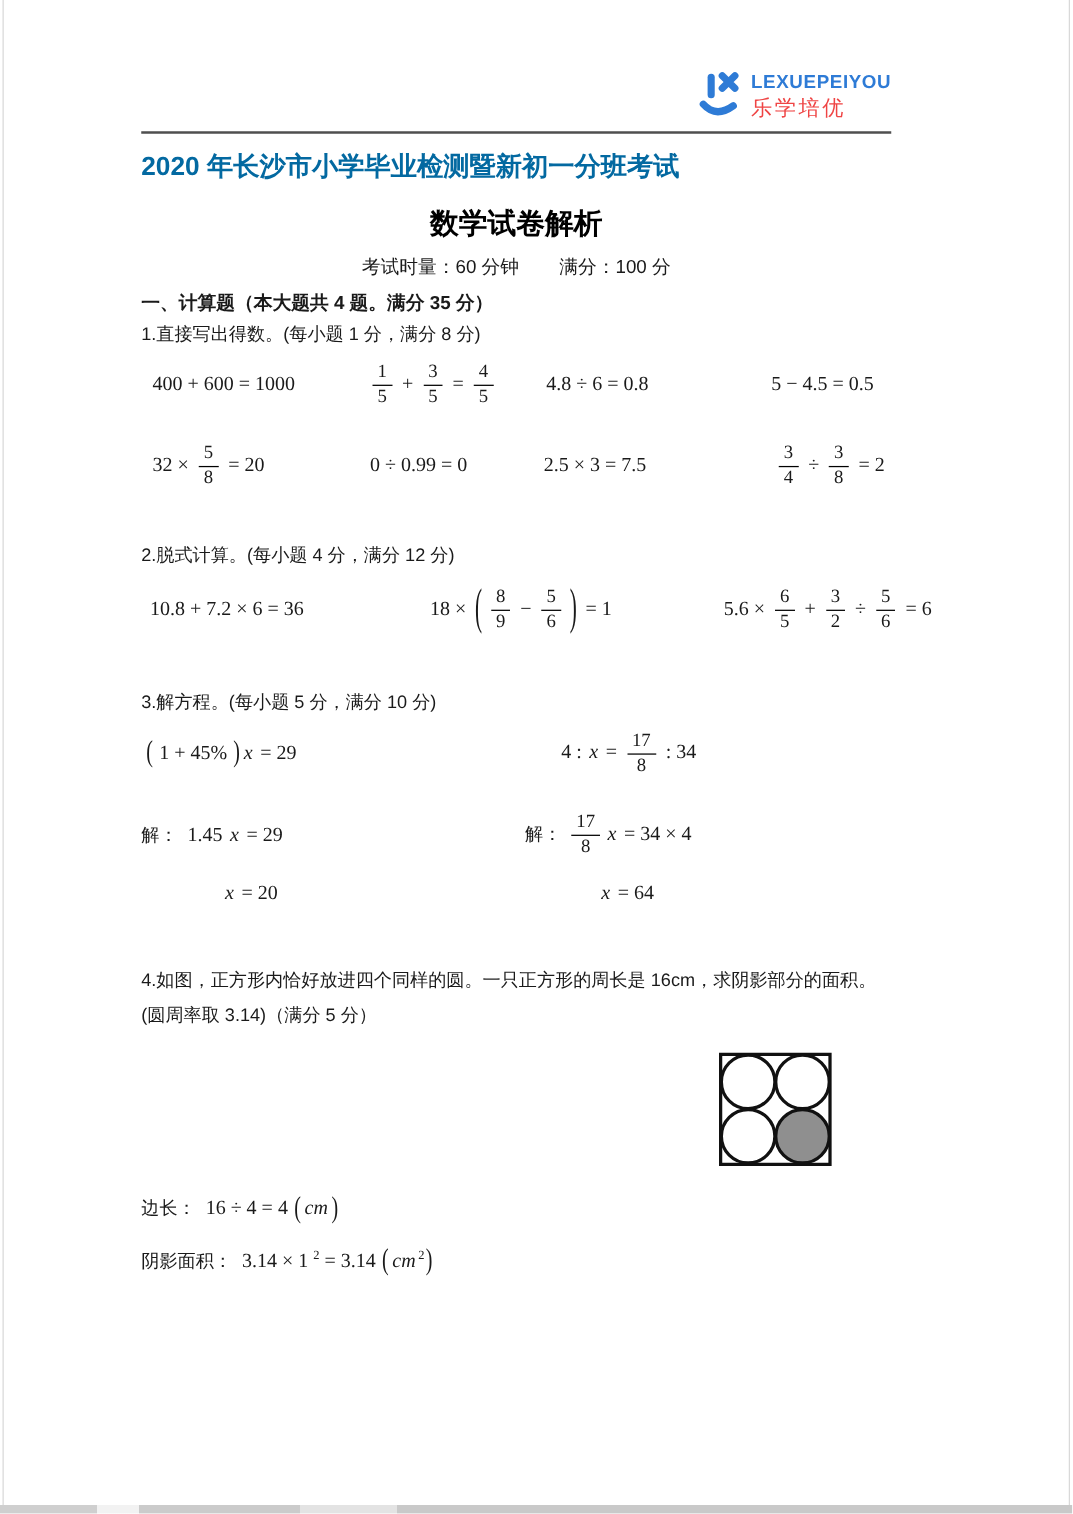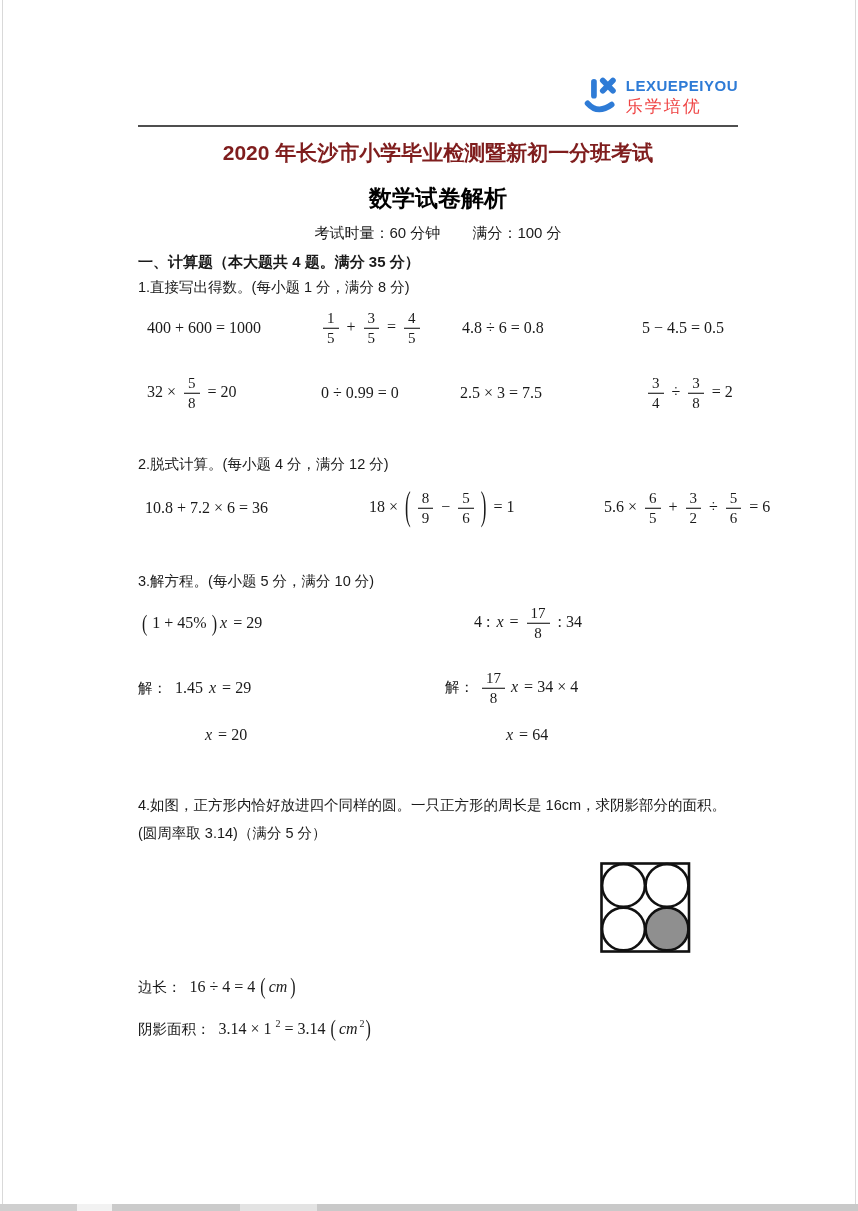--- a/index.html
+++ b/index.html
@@ -10,30 +10,30 @@
     overflow:hidden;
     font-family:"Liberation Sans",sans-serif;
     color:#1a1a1a;
   }
   .edge-left{position:absolute;left:2px;top:0;bottom:7px;width:1px;background:#d9d9d9;}
   .edge-right{position:absolute;right:2px;top:0;bottom:7px;width:1px;background:#d9d9d9;}
   .bottom-bar{
     position:absolute;left:0;right:0;bottom:0;height:7px;
     background:linear-gradient(90deg,#cfcfcf 0 9%, #f2f2f2 9% 13%, #cbcbcb 13% 28%, #e3e3e3 28% 37%, #c9c9c9 37% 100%);
   }
-  .content{position:absolute;left:138px;top:0;width:600px;margin-top:20px;}
+  .content{position:absolute;left:113px;top:0;width:600px;}
 
   
   .header-block{position:relative;height:105px;border-bottom:2px solid #4f4f4f;}
   .logo{position:absolute;right:0;bottom:6px;display:flex;align-items:center;gap:8px;}
   .logo-icon{display:block;}
   .logo-text .en{font-size:15px;font-weight:700;color:#2E7BD6;letter-spacing:0.5px;}
   .logo-text .cn{font-size:17px;color:#ef4444;letter-spacing:2px;margin-top:1px;}
 
-  h1.title{margin:12px 0 0;font-size:21px;font-weight:700;text-align:center;color:#7f1d1d;}
+  h1.title{margin:12px 0 0;font-size:21px;font-weight:700;color:#0369a1;}
   h2.subtitle{margin:16px 0 0;font-size:23px;font-weight:700;text-align:center;color:#000;}
   .meta{margin:10px 0 0;text-align:center;font-size:15px;}
   .meta .gap{margin-left:28px;}
 
   .s-heading{margin:10px 0 0;font-size:15px;font-weight:700;}
   .q-label{margin:6px 0 0;font-size:14.5px;}
   .q-label.mt32{margin-top:32px;}
 
   
   .eqrow{position:relative;}

